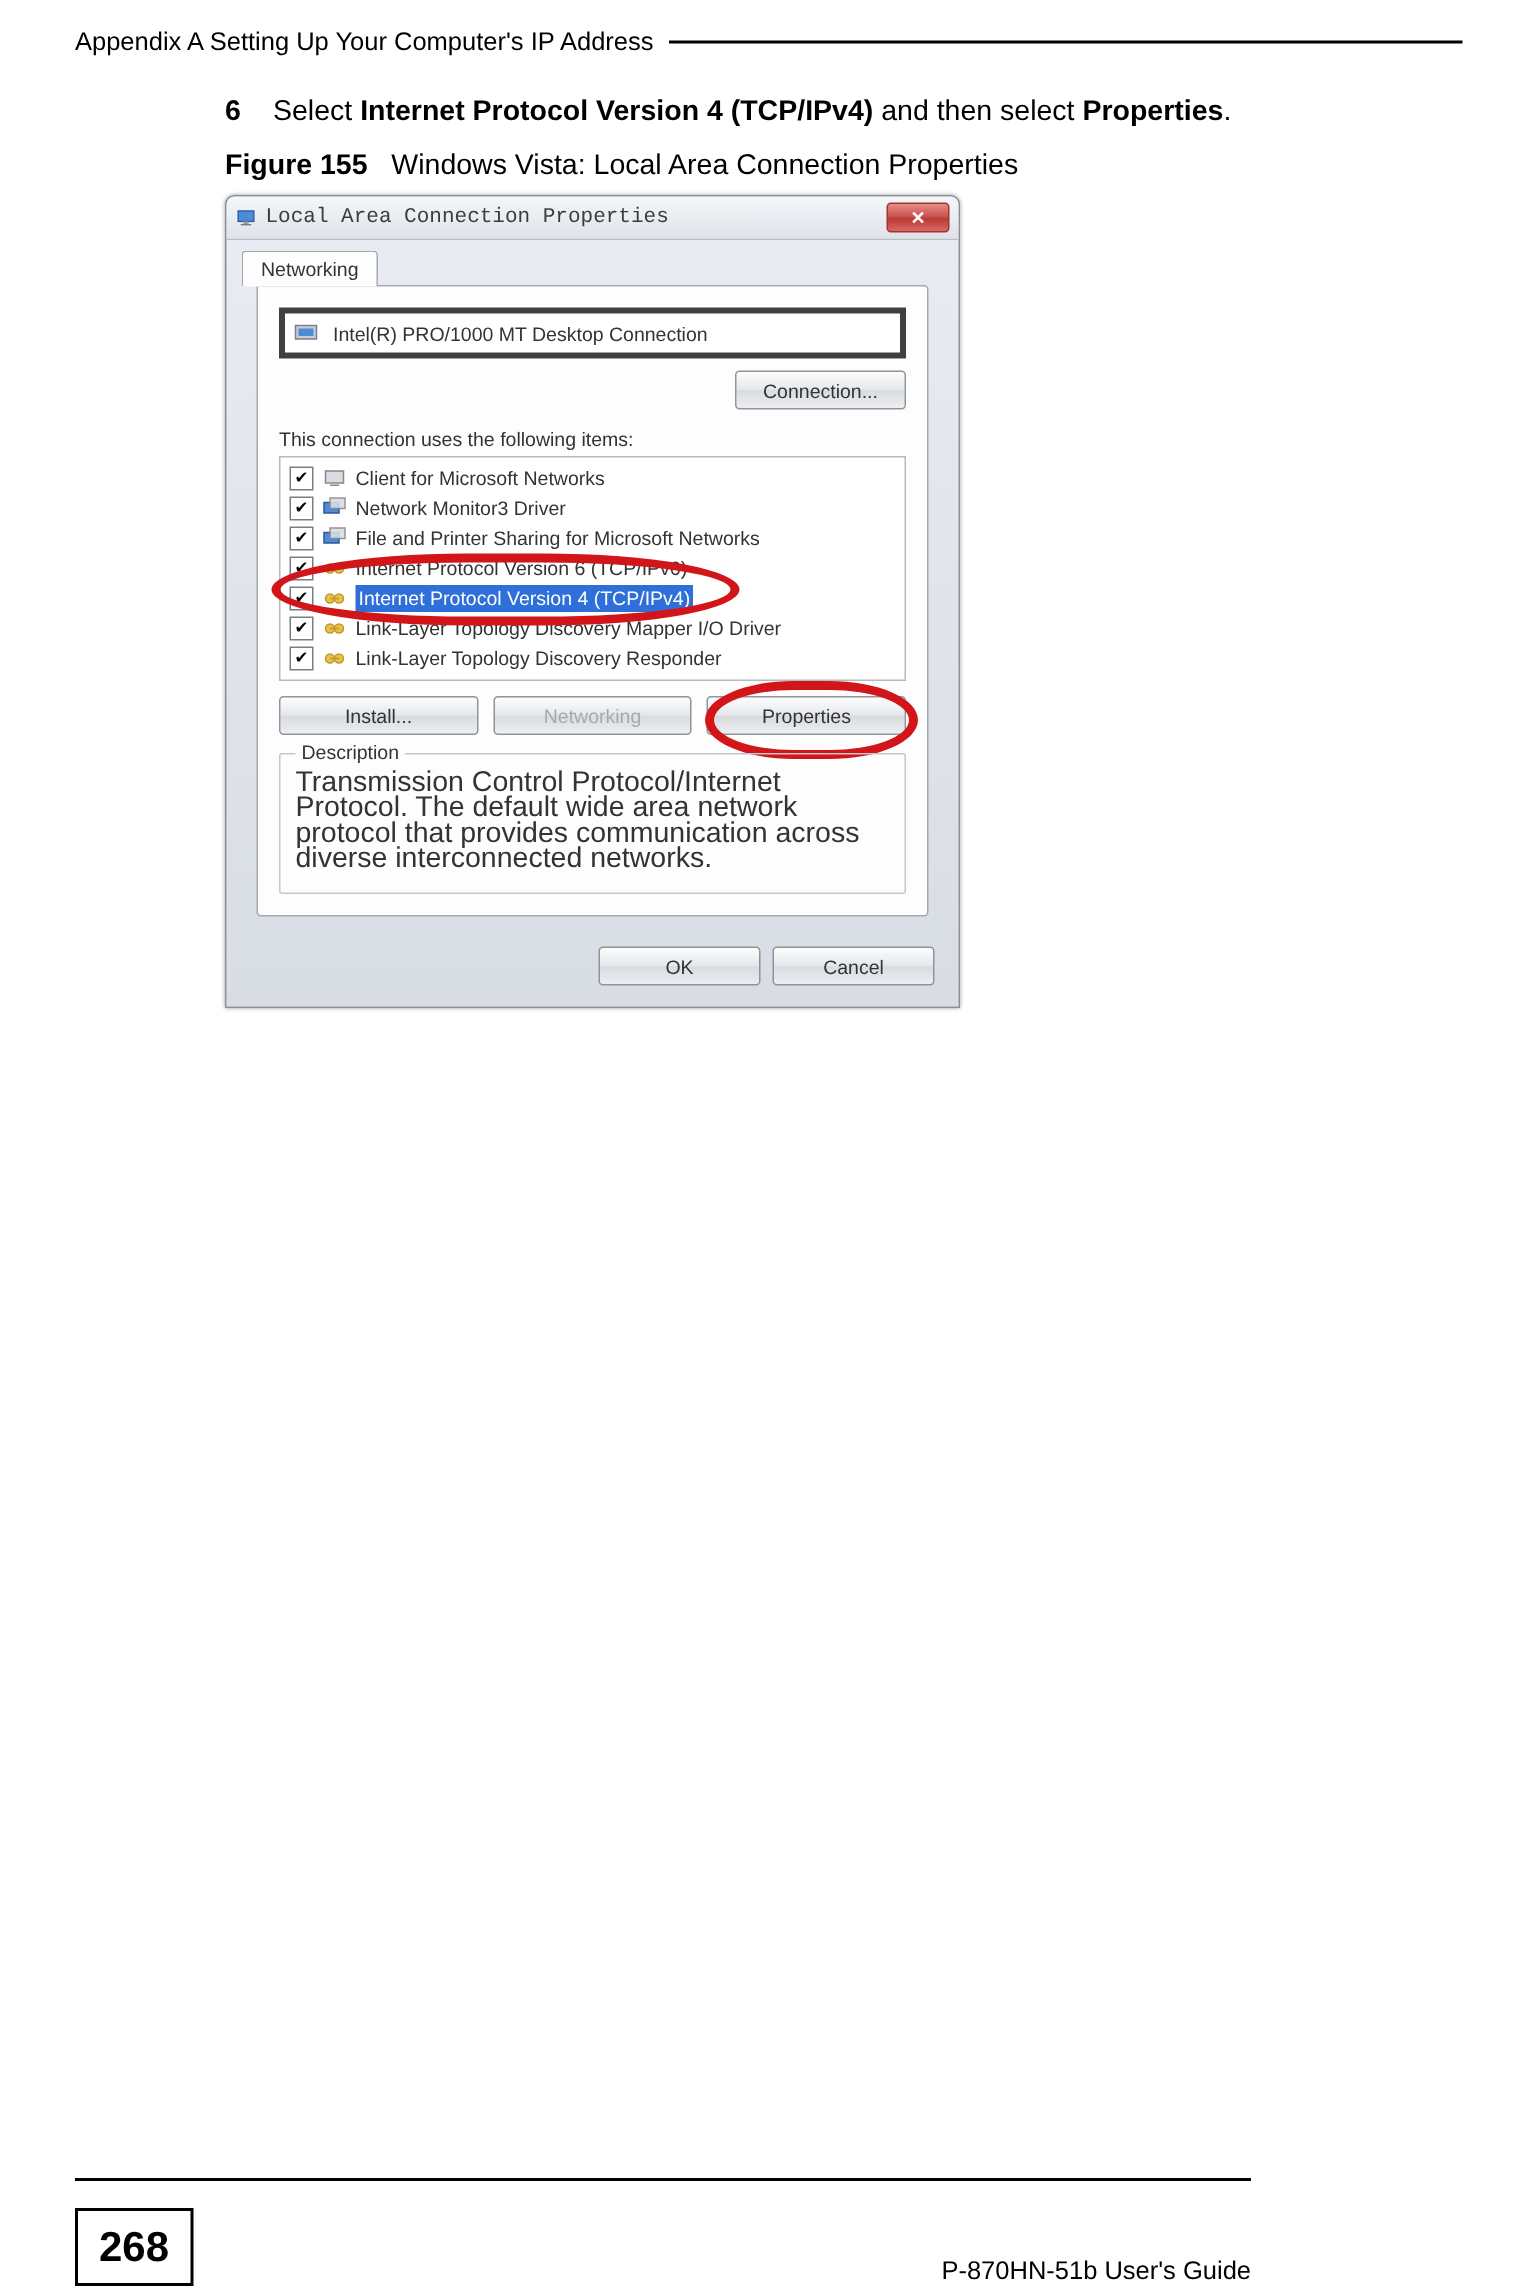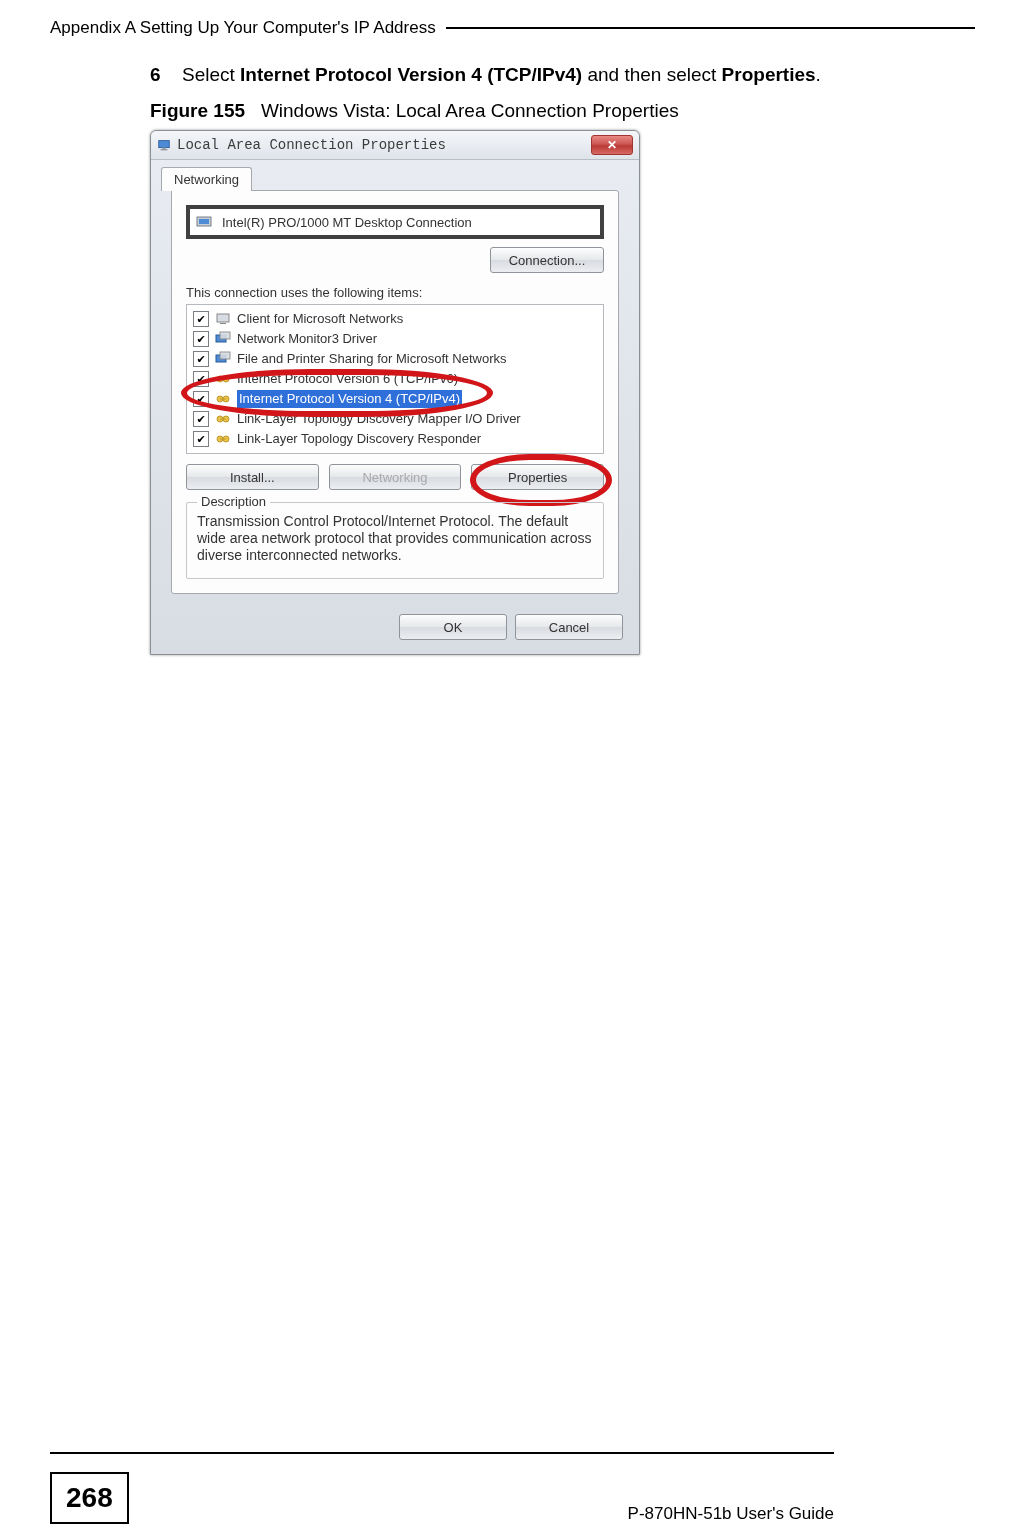--- a/index.html
+++ b/index.html
@@ -227,21 +227,21 @@
   }
   .legend {
     position: absolute;
     top: -9px;
     left: 10px;
     background: #fdfdfd;
     padding: 0 4px;
     font-size: 13px;
   }
   .desc-text {
-    font-size: 14px;
+    font-size: 19px;
     line-height: 17px;
   }
   .ok-cancel-row {
     display: flex;
     justify-content: flex-end;
     gap: 8px;
     padding: 10px 16px 14px 0;
   }
   .ok-cancel-row .vista-btn {
     min-width: 86px;

